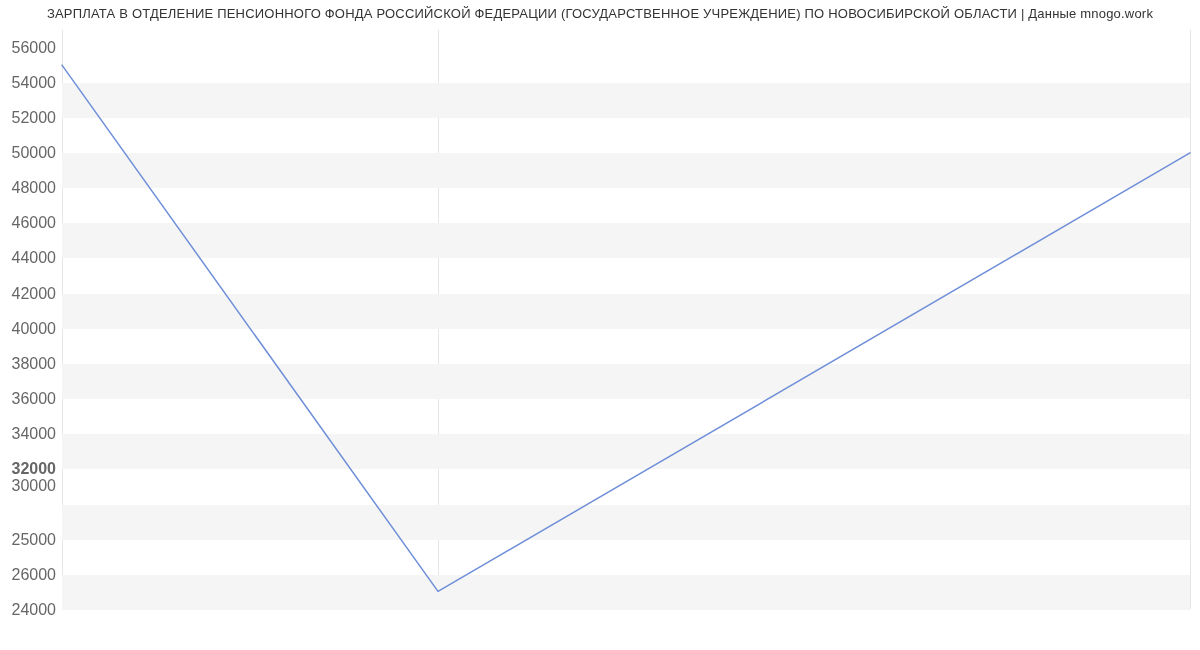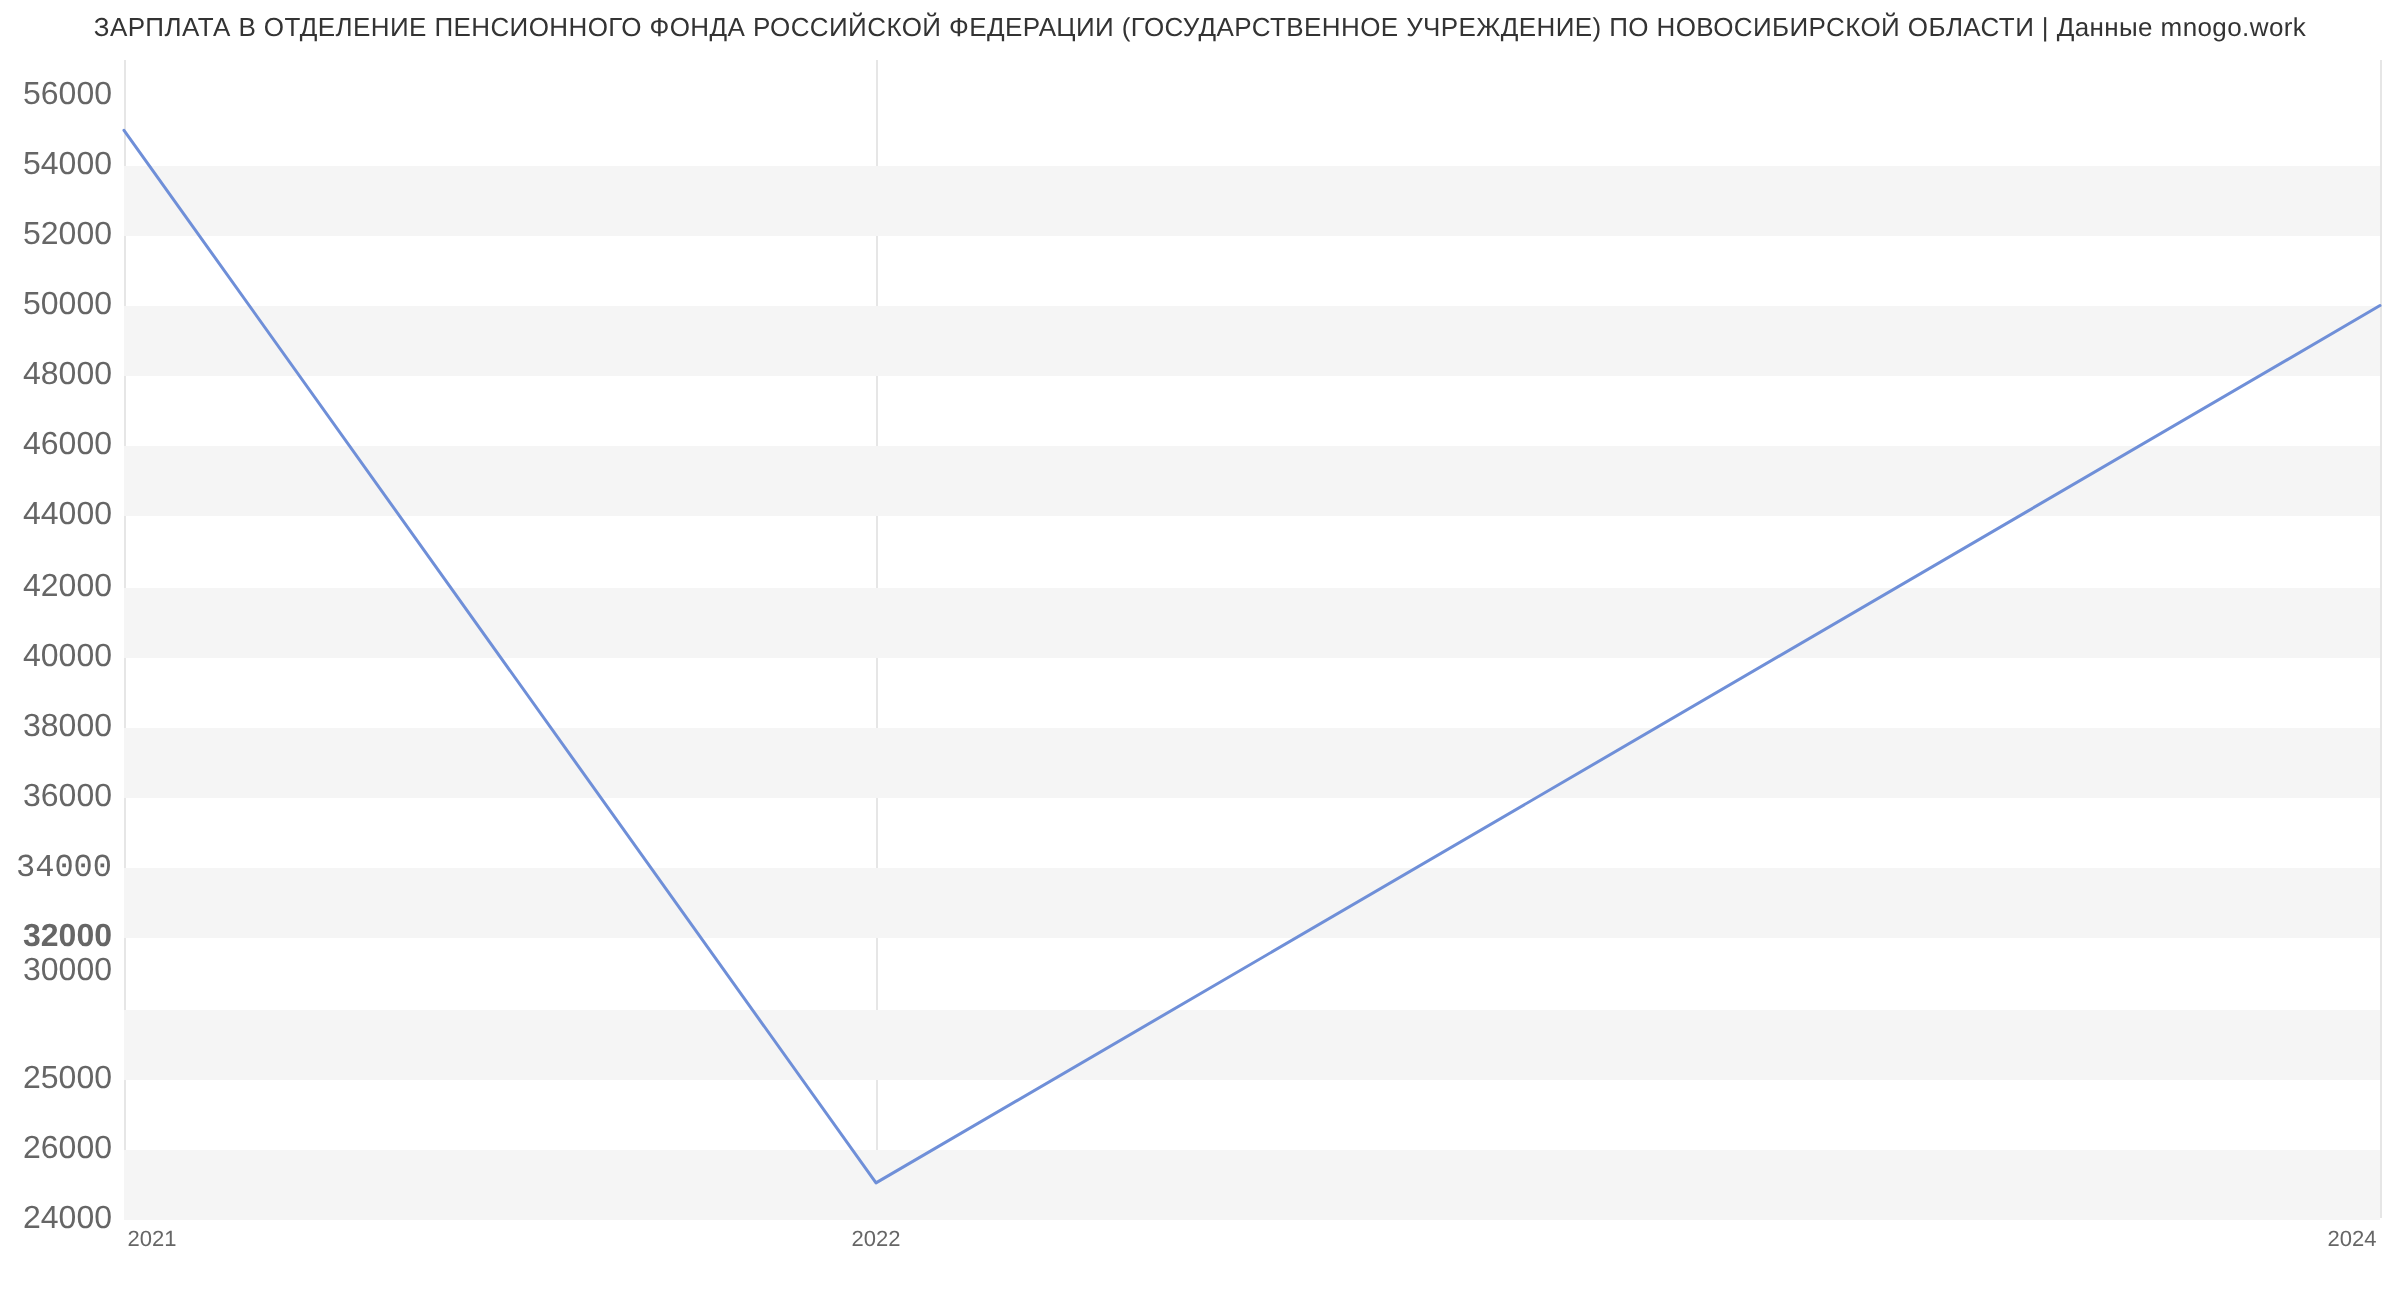--- a/index.html
+++ b/index.html
@@ -89,21 +89,21 @@
 <div class="chart-container">
 
   <div class="chart-title">ЗАРПЛАТА В ОТДЕЛЕНИЕ ПЕНСИОННОГО ФОНДА РОССИЙСКОЙ ФЕДЕРАЦИИ (ГОСУДАРСТВЕННОЕ УЧРЕЖДЕНИЕ) ПО НОВОСИБИРСКОЙ ОБЛАСТИ | Данные mnogo.work</div>
 
   <div class="y-axis">
       <div class="y-tick" style="top: 580px;">24000</div>
       <div class="y-tick" style="top: 544.848px;">26000</div>
       <div class="y-tick" style="top: 509.697px;">25000</div>
       <div class="y-tick" style="top: 456px; margin-left: 38px;">30000</div>
       <div class="y-tick" style="top: 439.394px; font-weight: bold;">32000</div>
-      <div class="y-tick" style="top: 404.242px; font-family: Liberation Mono, monospace;">34000</div>
+      <div class="y-tick" style="top: 404.242px;">34000</div>
       <div class="y-tick" style="top: 369.091px;">36000</div>
       <div class="y-tick" style="top: 333.939px;">38000</div>
       <div class="y-tick" style="top: 298.788px;">40000</div>
       <div class="y-tick" style="top: 263.636px;">42000</div>
       <div class="y-tick" style="top: 228.485px;">44000</div>
       <div class="y-tick" style="top: 193.333px;">46000</div>
       <div class="y-tick" style="top: 158.182px;">48000</div>
       <div class="y-tick" style="top: 123.03px; margin-left: 40px;">50000</div>
       <div class="y-tick" style="top: 87.8788px;">52000</div>
       <div class="y-tick" style="top: 52.7273px;">54000</div>
@@ -120,19 +120,14 @@
       <div class="grid-band" style="top: 263.636px; height: 35.1515px;"></div>
       <div class="grid-band" style="top: 333.939px; height: 35.1515px;"></div>
       <div class="grid-band" style="top: 404.242px; height: 35.1515px;"></div>
       <div class="grid-band" style="top: 474.545px; height: 35.1515px;"></div>
       <div class="grid-band" style="top: 544.848px; height: 35.1515px;"></div>
     <svg class="data-line" viewBox="0 0 1128 580" preserveAspectRatio="none">
       <polyline id="series-polyline" fill="none" stroke="#6f8fd8" stroke-width="1.5" stroke-linejoin="round" stroke-linecap="round" points="0.0,35.2 376.0,562.4 1128.0,123.0"></polyline>
     </svg>
   </div>
 
-  <div class="x-axis">
-      <div class="x-tick" style="left: 14px;">2021</div>
-      <div class="x-tick" style="left: 376px;">2022</div>
-      <div class="x-tick" style="left: 1114px;">2024</div>
-    </div>
 
 </div>
 
 </body></html>

